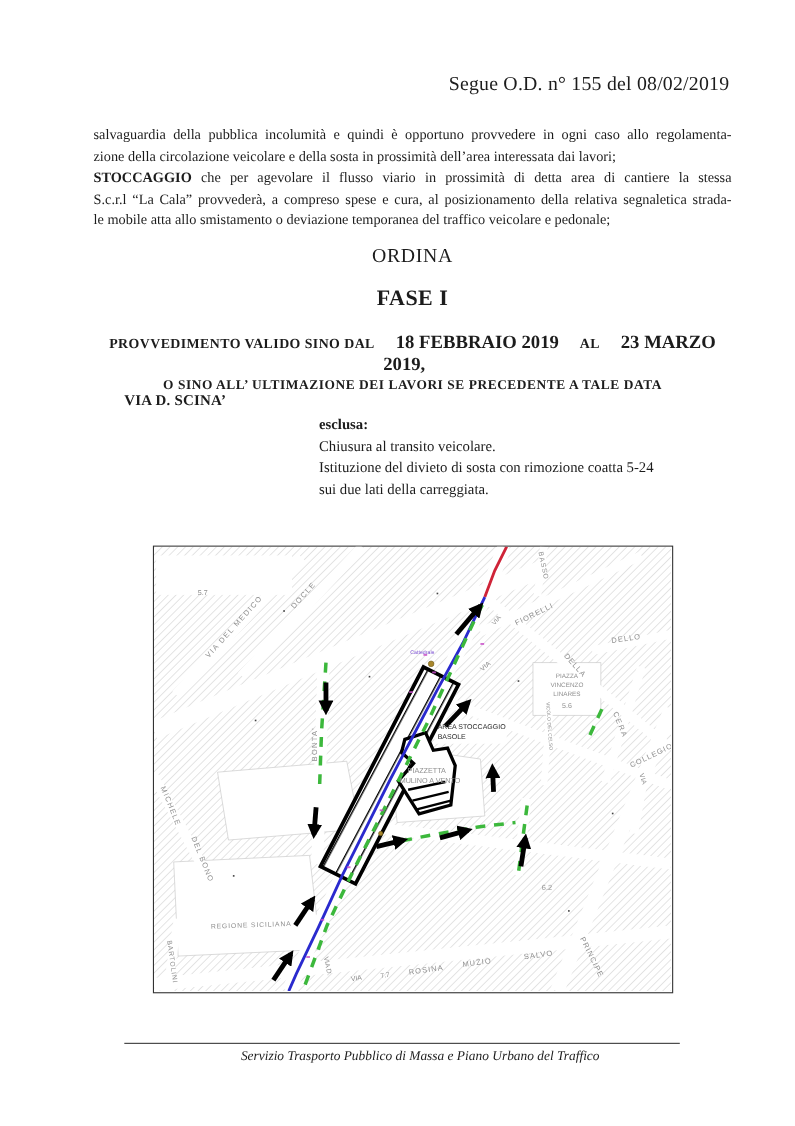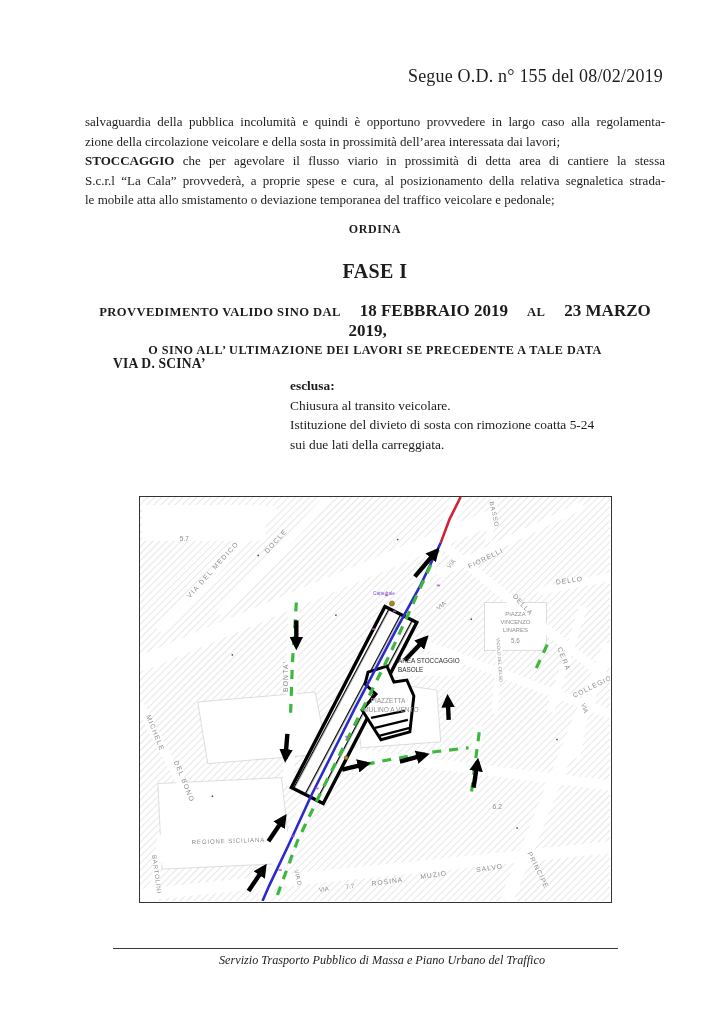--- a/index.html
+++ b/index.html
@@ -4,21 +4,21 @@
 <style>
   html,body{margin:0;padding:0}
   body{width:723px;height:1024px;background:#ffffff;position:relative;overflow:hidden;
        font-family:"Liberation Serif",serif;color:#1c1c1c}
   .hdr{position:absolute;top:66px;right:60px;font-size:18px;letter-spacing:.2px}
   .bodytext{position:absolute;left:85px;top:112px;width:580px;font-size:13px;line-height:19.6px}
   .bl{white-space:nowrap}
   .bl.j{text-align:justify;text-align-last:justify;text-justify:inter-word}
   .bl .b,.b{font-weight:bold}
   .center-col{position:absolute;left:85px;width:580px;text-align:center}
-  #ordina{top:222px;font-weight:bold;font-size:12px;letter-spacing:.6px}
+  #ordina{top:222px;font-weight:normal;font-size:18px;letter-spacing:.6px}
   #fase{top:260px;font-weight:bold;font-size:20px;letter-spacing:.4px}
   #validity{top:301px;font-weight:bold}
   #validity .sm{font-size:12.6px;letter-spacing:.4px}
   #validity .lg{font-size:17px}
   #validity .sp{margin:0 15px}
   #validity .l2{font-size:12.2px;letter-spacing:.5px;margin-top:2px}
   #street{position:absolute;left:113px;top:356px;font-weight:bold;font-size:13.6px;letter-spacing:.2px}
   #provision{position:absolute;left:290px;top:376px;width:372px;font-size:13.4px;line-height:19.6px}
   #mapwrap{position:absolute;left:139px;top:496px;width:473px;height:407px;
            border:1.5px solid #333;box-sizing:border-box;background:#fff}
@@ -26,24 +26,24 @@
   .footline{position:absolute;left:113px;top:948px;width:505px;border-top:1.5px solid #3a3a3a}
   .foottext{position:absolute;left:92px;top:953px;width:580px;text-align:center;
             font-style:italic;font-size:12.2px}
 </style>
 </head>
 <body>
 
 <div class="hdr">Segue O.D. n° 155 del 08/02/2019</div>
 
 <div class="bodytext" id="body-lines">
-    <div class="bl j">salvaguardia della pubblica incolumità e quindi è opportuno provvedere in largo caso alla regolamenta-</div>
+    <div class="bl j">salvaguardia della pubblica incolumità e quindi è opportuno provvedere in ogni caso allo regolamenta-</div>
     <div class="bl">zione della circolazione veicolare e della sosta in prossimità dell’area interessata dai lavori;</div>
     <div class="bl j"><span class="b">STOCCAGGIO</span> che per agevolare il flusso viario in prossimità di detta area di cantiere la stessa</div>
-    <div class="bl j">S.c.r.l “La Cala” provvederà, a proprie spese e cura, al posizionamento della relativa segnaletica strada-</div>
+    <div class="bl j">S.c.r.l “La Cala” provvederà, a compreso spese e cura, al posizionamento della relativa segnaletica strada-</div>
     <div class="bl">le mobile atta allo smistamento o deviazione temporanea del traffico veicolare e pedonale;</div>
   </div>
 
 <div class="center-col" id="ordina">ORDINA</div>
 <div class="center-col" id="fase">FASE I</div>
 
 <div class="center-col" id="validity">
   <div>
     <span class="sm">PROVVEDIMENTO VALIDO SINO DAL</span>
     <span class="lg sp">18 FEBBRAIO 2019</span>

